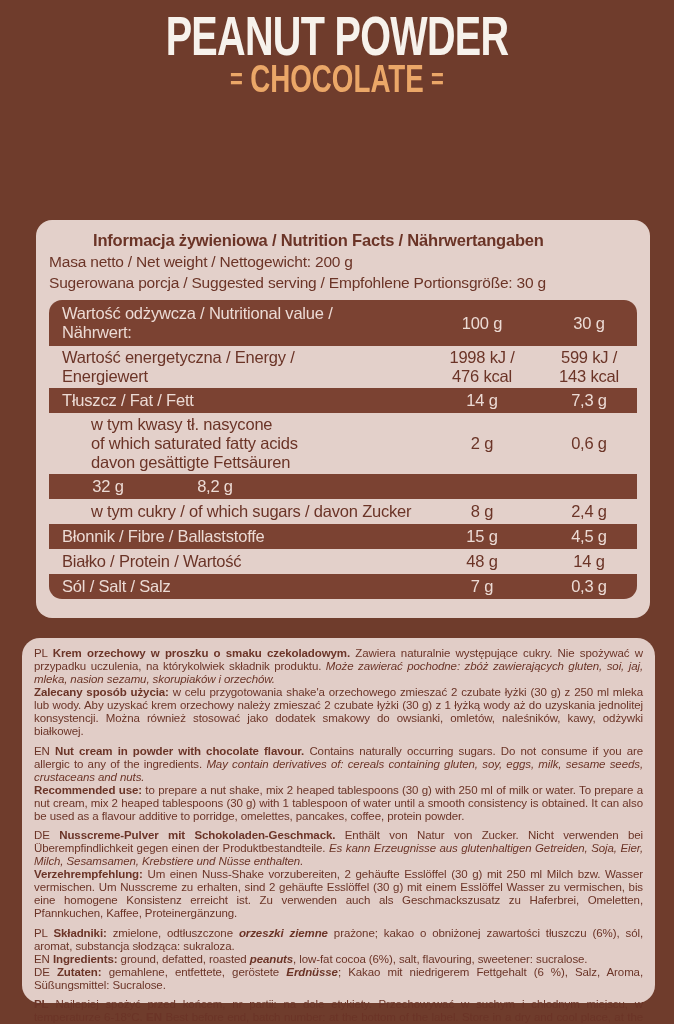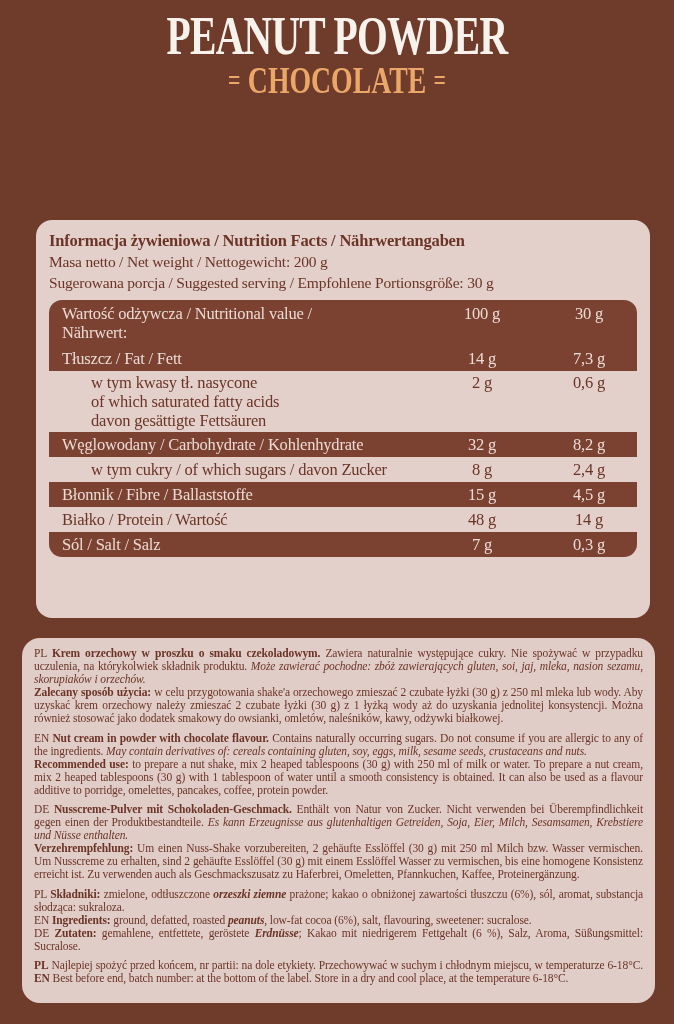--- a/index.html
+++ b/index.html
@@ -4,47 +4,47 @@
 <style>
   :root{
     --background:#6f3c2c; --panel:#e3d0ca; --panel2:#e1cdc7; --dark-row:#7b4232;
     --text-dark:#6b3427; --text-light:#ecdbd5; --title:#f7f2ec; --flavor-accent:#eba768;
   }
   *{box-sizing:border-box;margin:0;padding:0;}
   html,body{background:#444;}
   .stage{
     position:relative;width:674px;height:1024px;overflow:hidden;
     background:var(--background,#6f3c2c);
-    font-family:Liberation Serif, serif;
+    font-family:Liberation Sans, sans-serif;
   }
   
   .title{
     position:absolute;top:4px;left:0;width:100%;text-align:center;
     color:var(--title,#f7f2ec);font-size:55px;font-weight:700;letter-spacing:-1px;
     transform:scaleX(0.72);transform-origin:50% 50%;white-space:nowrap;
   }
   .flavor{
     position:absolute;top:58px;left:0;width:100%;text-align:center;
     color:var(--flavor-accent,#eba768);font-size:38px;font-weight:700;letter-spacing:0;
     transform:scaleX(0.73);transform-origin:50% 50%;white-space:nowrap;
   }
   .flavor .eq{font-size:30px;vertical-align:3px;margin:0 10px;}
   
   .nutrition-panel{
     position:absolute;left:36px;top:220px;width:614px;height:398px;
     background:var(--panel,#e3d0ca);border-radius:16px;
     padding:10px 13px;color:var(--text-dark,#6b3427);
   }
   .np-head{font-size:15.5px;line-height:21px;letter-spacing:-0.2px;}
-  .np-head .hline1{font-weight:700;font-size:16.5px;}
+  .np-head .hline1{font-weight:700;font-size:16.5px;margin-left:44px;}
   .ntable{
     margin-top:7px;border-radius:13px;overflow:hidden;
     font-size:16.5px;line-height:19px;letter-spacing:-0.2px;
   }
-  .trow{display:flex;padding:3px 0;}
+  .trow{display:flex;align-items:center;padding:3px 0;}
   .trow .lbl{flex:1;padding-left:13px;white-space:pre-line;}
   .trow.sub .lbl{padding-left:42px;}
   .trow .va{width:118px;text-align:center;white-space:pre-line;}
   .trow .vb{width:96px;text-align:center;white-space:pre-line;}
   .trow.dark{background:var(--dark-row,#7b4232);color:var(--text-light,#ecdbd5);}
   .trow.thead{padding:4px 0;min-height:46px;}
   .trow.r-energy,.trow.r-sat{padding:2px 0;}
   
   .info-panel{
     position:absolute;left:22px;top:638px;width:633px;height:365px;
@@ -73,34 +73,41 @@
       <div>Sugerowana porcja / Suggested serving / Empfohlene Portionsgröße: 30 g</div>
     </div>
 
     <div class="ntable">
       <div class="trow dark thead">
         <div class="lbl">Wartość odżywcza / Nutritional value /
 Nährwert:</div>
         <div class="va">100 g</div>
         <div class="vb">30 g</div>
       </div>
+      <div class="trow r-energy">
+        <div class="lbl">Wartość energetyczna / Energy /
+Energiewert</div>
+        <div class="va">1998 kJ /
+476 kcal</div>
+        <div class="vb">599 kJ /
+143 kcal</div>
+      </div>
       <div class="trow dark">
         <div class="lbl">Tłuszcz / Fat / Fett</div>
         <div class="va">14 g</div>
         <div class="vb">7,3 g</div>
       </div>
       <div class="trow sub r-sat">
         <div class="lbl">w tym kwasy tł. nasycone
 of which saturated fatty acids
 davon gesättigte Fettsäuren</div>
         <div class="va">2 g</div>
         <div class="vb">0,6 g</div>
       </div>
       <div class="trow dark">
-        <div class="lbl">Węglowodany / Carbohydrate / Kohlenhydrate</div>
         <div class="va">32 g</div>
         <div class="vb">8,2 g</div>
       </div>
       <div class="trow sub">
         <div class="lbl">w tym cukry / of which sugars / davon Zucker</div>
         <div class="va">8 g</div>
         <div class="vb">2,4 g</div>
       </div>
       <div class="trow dark">
         <div class="lbl">Błonnik / Fibre / Ballaststoffe</div>

